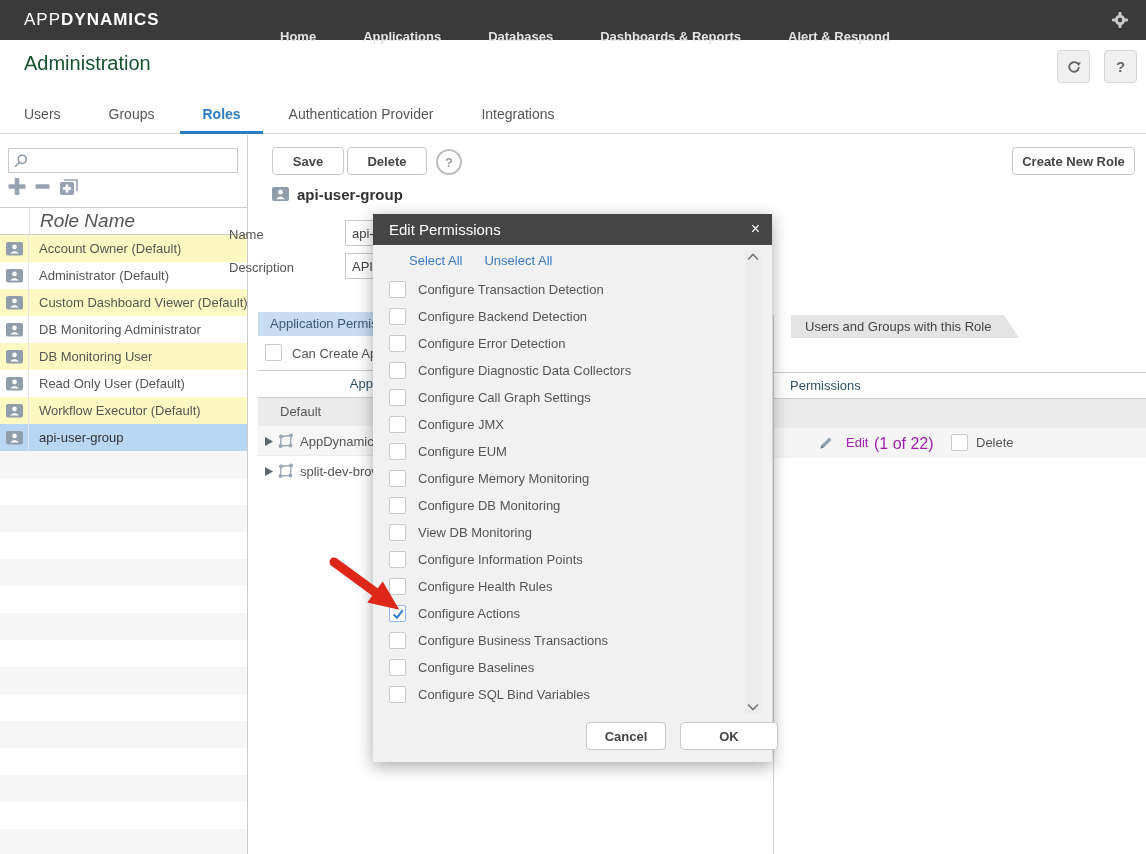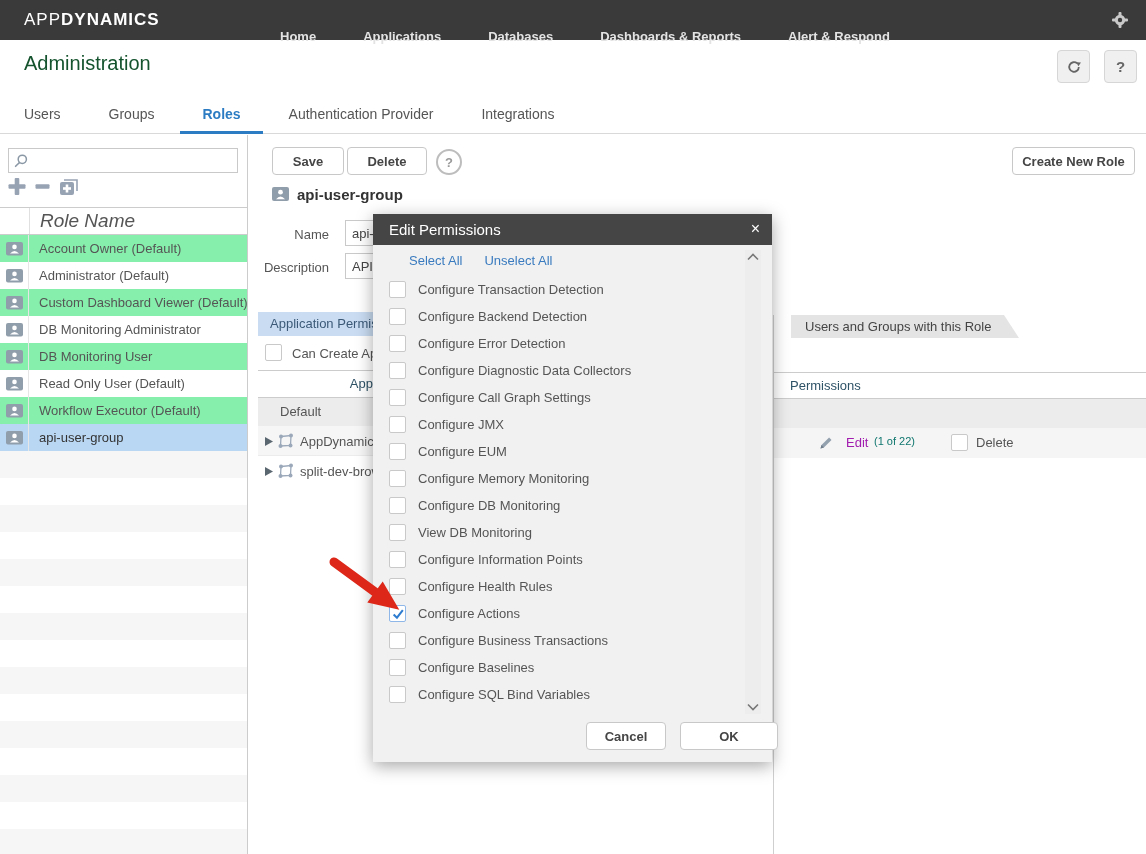--- a/index.html
+++ b/index.html
@@ -33,37 +33,37 @@
   .search-icon{position:absolute;left:4px;top:4px;}
   .side-toolbar{position:absolute;left:8px;top:42px;display:flex;gap:9px;align-items:center;}
   .tool{cursor:pointer;}
   .role-table{position:absolute;left:0;top:72px;width:247px;}
   .role-header{height:26px;border-top:1px solid #ccc;border-bottom:1px solid #ccc;display:flex;background:#fff;}
   .role-header .icon-col{width:29px;border-right:1px solid #e0e0e0;}
   .role-header .name-col{flex:1;font-size:19px;color:#555;line-height:26px;padding-left:10px;font-style:italic;}
   .role-row{height:27px;display:flex;align-items:center;cursor:pointer;}
   .role-row .icon-col{width:29px;height:27px;border-right:1px solid #e6e6e6;display:flex;align-items:center;justify-content:center;box-sizing:border-box;}
   .role-row .name-col{flex:1;font-size:13px;color:#555;padding-left:10px;white-space:nowrap;overflow:hidden;}
-  .role-row.stripe{background:#86efac;}
+  .role-row.stripe{background:#fef9c3;}
   .role-row.selected{background:#b9d7f3;}
   .role-row.selected .name-col{color:#333;}
   .filler-row{height:27px;}
   .filler-row.stripe{background:#f6f6f6;}
 
   
   .btn{position:absolute;height:28px;background:#fff;border:1px solid #c8c8c8;border-radius:4px;font-size:13px;font-weight:700;color:#454545;cursor:pointer;display:flex;align-items:center;justify-content:center;box-sizing:border-box;font-family:"Liberation Sans",sans-serif;}
   .btn-save{left:272px;top:147px;width:72px;}
   .btn-delete{left:347px;top:147px;width:80px;}
   .btn-create{left:1012px;top:147px;width:123px;}
   .help-circle{position:absolute;left:436px;top:149px;width:22px;height:22px;border:2px solid #bdbdbd;border-radius:50%;color:#9a9a9a;font-size:13px;font-weight:700;display:flex;align-items:center;justify-content:center;cursor:pointer;}
 
   
   .role-title{position:absolute;left:272px;top:186px;display:flex;align-items:center;gap:8px;}
   .role-title .t{font-size:15px;font-weight:700;color:#333;}
-  .field-label{position:absolute;width:100px;text-align:right;font-size:13px;color:#555;left:229px;}
+  .field-label{position:absolute;width:100px;text-align:left;font-size:13px;color:#555;left:229px;}
   .lbl-name{top:227px;}
   .lbl-desc{top:260px;}
   .field-input{position:absolute;left:345px;width:160px;height:26px;border:1px solid #c9c9c9;box-sizing:border-box;font-size:13px;color:#444;padding-left:6px;font-family:"Liberation Sans",sans-serif;background:#fff;}
   .inp-name{top:220px;}
   .inp-desc{top:253px;}
 
   
   .left-strip{position:absolute;left:258px;top:312px;width:115px;height:174px;overflow:hidden;}
   .lp-tab{position:absolute;left:0;top:0;width:140px;height:24px;background:#c9dcf2;color:#3c5a78;font-size:13px;line-height:24px;padding-left:12px;box-sizing:border-box;white-space:nowrap;cursor:pointer;}
   .lp-create{position:absolute;left:0;top:24px;width:115px;height:34px;background:#fff;}
@@ -79,21 +79,21 @@
   .tree-row .lbl{position:absolute;left:42px;top:8px;font-size:13px;color:#555;white-space:nowrap;}
 
   
   .right-panel{position:absolute;left:773px;top:315px;width:373px;height:539px;border-left:1px solid #cfcfcf;box-sizing:border-box;}
   .rp-tab{position:absolute;left:17px;top:0;width:228px;height:23px;background:#e4e4e4;clip-path:polygon(0 0,calc(100% - 15px) 0,100% 100%,0 100%);font-size:13px;color:#444;line-height:23px;padding-left:14px;box-sizing:border-box;cursor:pointer;white-space:nowrap;}
   .rp-head{position:absolute;left:0;top:57px;width:373px;height:27px;border-top:1px solid #ccc;border-bottom:1px solid #ccc;box-sizing:border-box;background:#fff;font-size:13px;color:#2e5266;line-height:25px;padding-left:16px;}
   .rp-grayrow{position:absolute;left:0;top:84px;width:373px;height:29px;background:#ececec;}
   .rp-editrow{position:absolute;left:0;top:113px;width:373px;height:30px;background:#f5f5f5;}
   .rp-editrow .pencil{position:absolute;left:44px;top:7px;cursor:pointer;}
   .rp-editrow .edit-lbl{position:absolute;left:72px;top:7px;font-size:13px;color:#a21caf;cursor:pointer;}
-  .rp-editrow .edit-count{position:absolute;left:100px;top:7px;font-size:11px;color:#0f766e;}
+  .rp-editrow .edit-count{position:absolute;left:100px;top:7px;font-size:16px;color:#a21caf;}
   .rp-editrow .cb{position:absolute;left:177px;top:6px;}
   .rp-editrow .del-lbl{position:absolute;left:202px;top:7px;font-size:13px;color:#555;}
 
   
   .cb{width:17px;height:17px;background:#fff;border:1px solid #c9c9c9;border-radius:2px;box-sizing:border-box;display:inline-block;cursor:pointer;position:relative;}
   .cb.checked{border-color:#8fb8e8;}
   .cb.checked svg{position:absolute;left:1px;top:1px;}
 
   
   .modal{position:absolute;left:373px;top:214px;width:399px;height:548px;background:#f1f1f1;box-shadow:0 4px 16px rgba(0,0,0,.35);z-index:10;}

